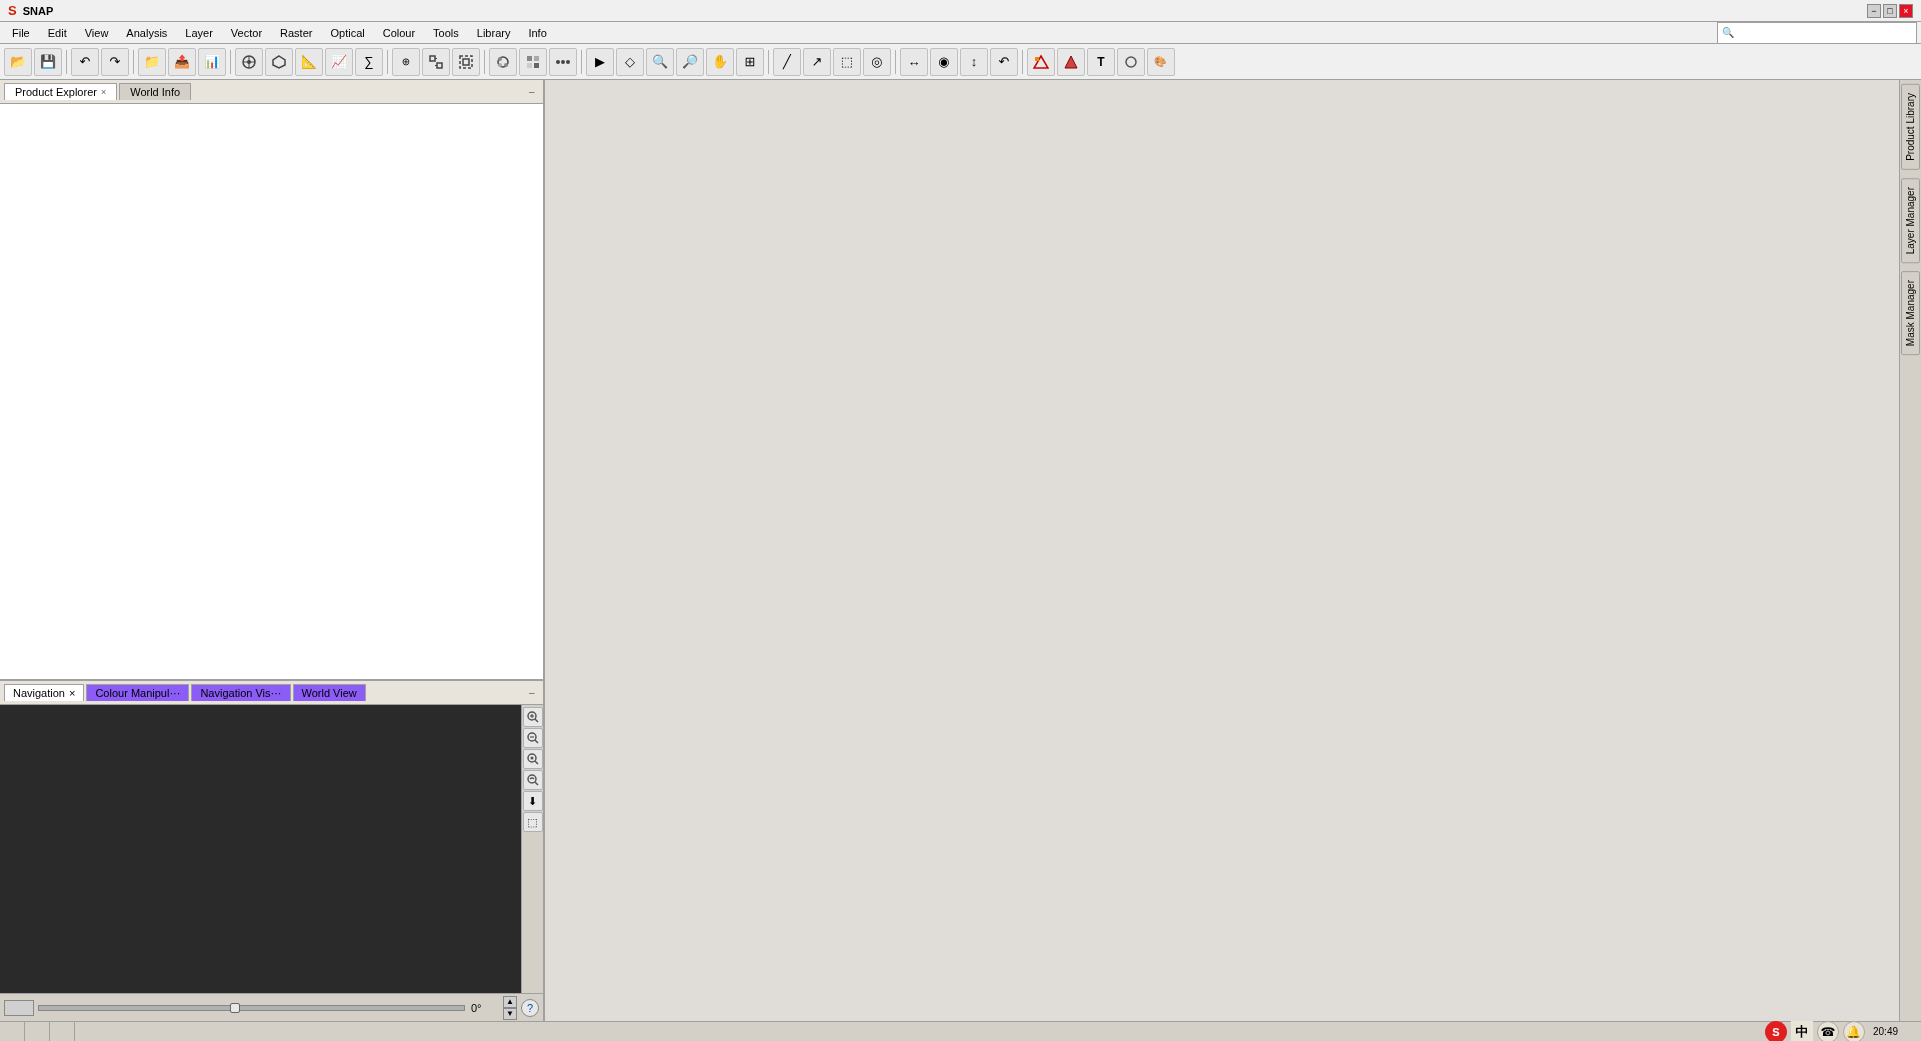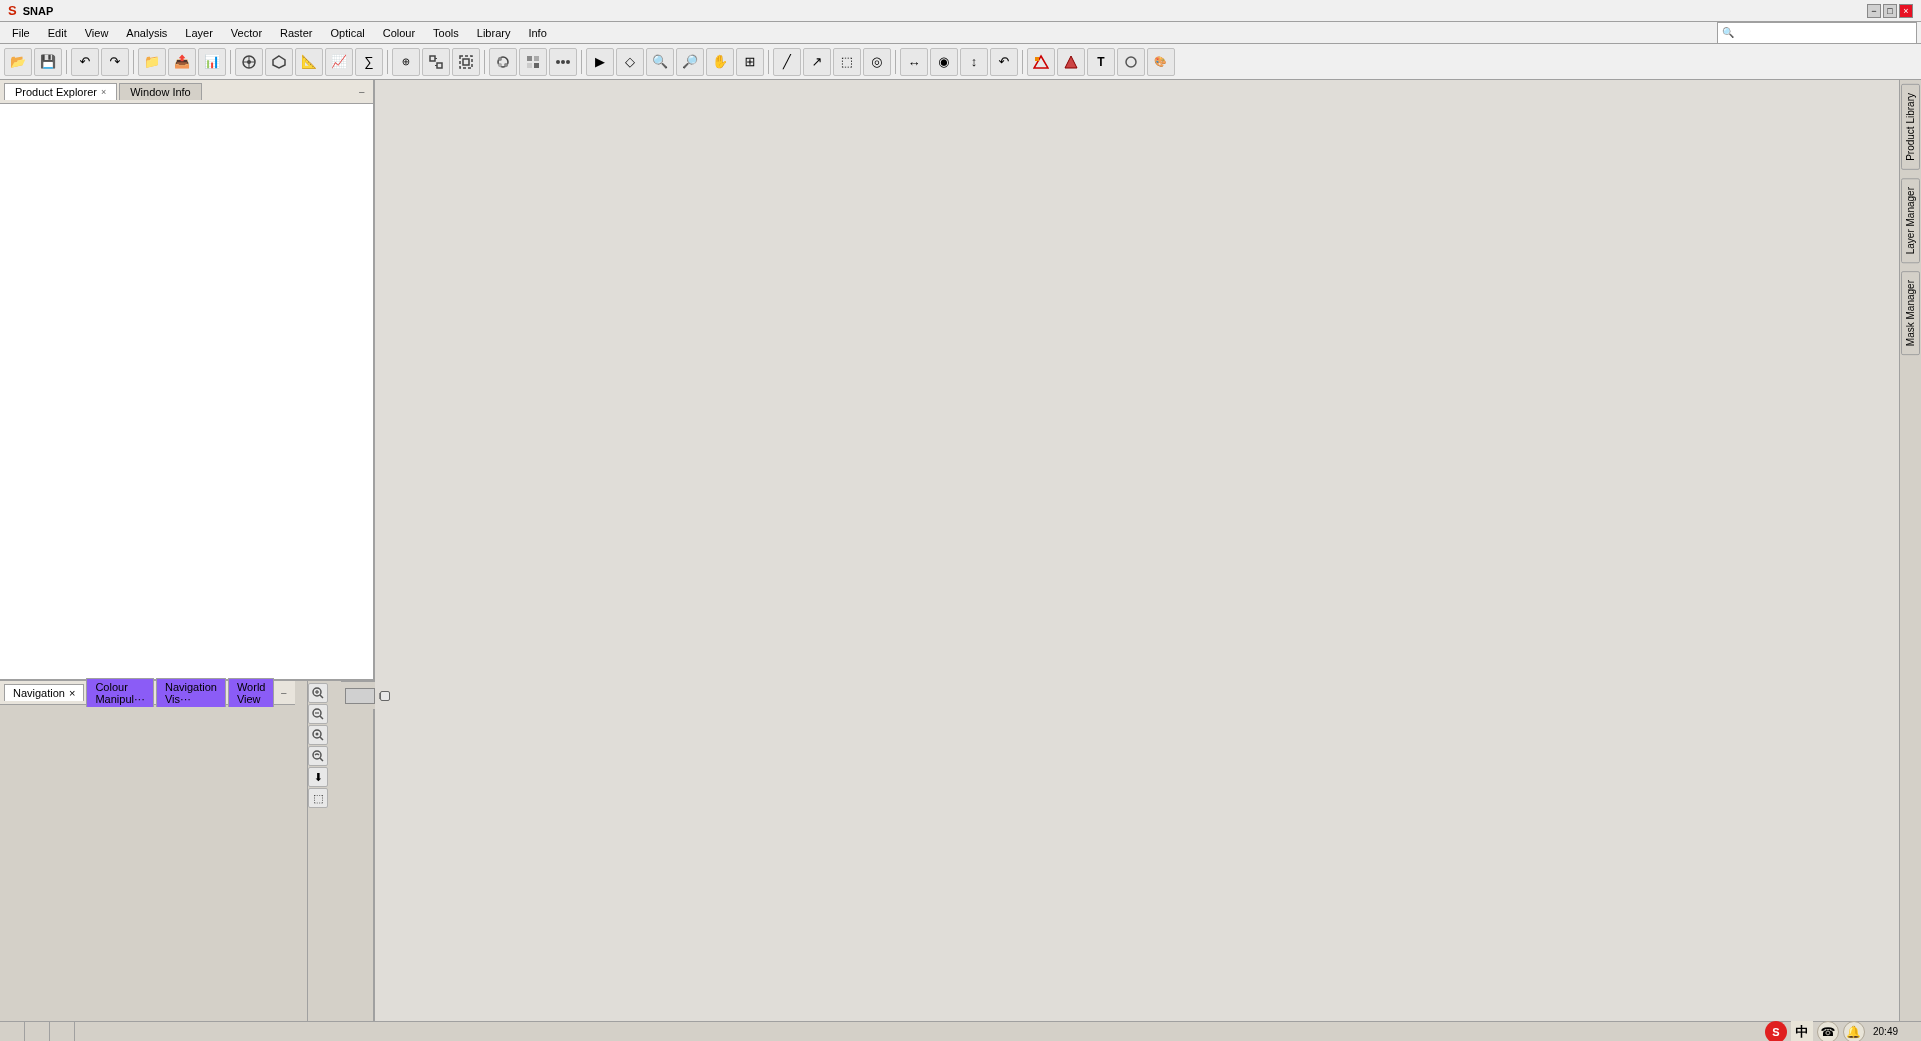--- a/index.html
+++ b/index.html
@@ -79,21 +79,21 @@
     }
 
     
     #main-layout {
       display: flex;
       height: calc(1041px - 22px - 22px - 36px - 20px);
     }
 
     
     #left-panel {
-      width: 375px;
+      width: 545px;
       display: flex;
       flex-direction: column;
       border-right: 2px solid #a0a0a0;
     }
 
     
     #top-left-panel {
       flex: 1;
       display: flex;
       flex-direction: column;
@@ -129,22 +129,21 @@
       cursor: pointer;
       font-size: 11px;
       color: #666;
       padding: 2px 4px;
     }
 
     
     #bottom-left-panel {
       height: 340px;
       display: flex;
-      flex-direction: row;
-      gap: 12px;
+      flex-direction: column;
     }
     .nav-tab-bar {
       background: #e8e4dc;
       height: 24px;
       display: flex;
       align-items: center;
       border-bottom: 1px solid #a0a0a0;
       padding: 0 4px;
       justify-content: space-between;
     }
@@ -460,21 +459,21 @@
   <div id="left-panel">
 
     <div id="top-left-panel">
       <div class="panel-tab-bar">
         <div class="panel-tabs">
           <div class="panel-tab active">
             <span>Product Explorer</span>
             <span class="close-x">×</span>
           </div>
           <div class="panel-tab">
-            <span>Window Info</span>
+            <span>World Info</span>
           </div>
         </div>
         <span class="panel-minimize">−</span>
       </div>
       <div class="panel-content"></div>
     </div>
 
     <div id="bottom-left-panel">
       <div class="nav-tab-bar">
         <div class="nav-tabs">

